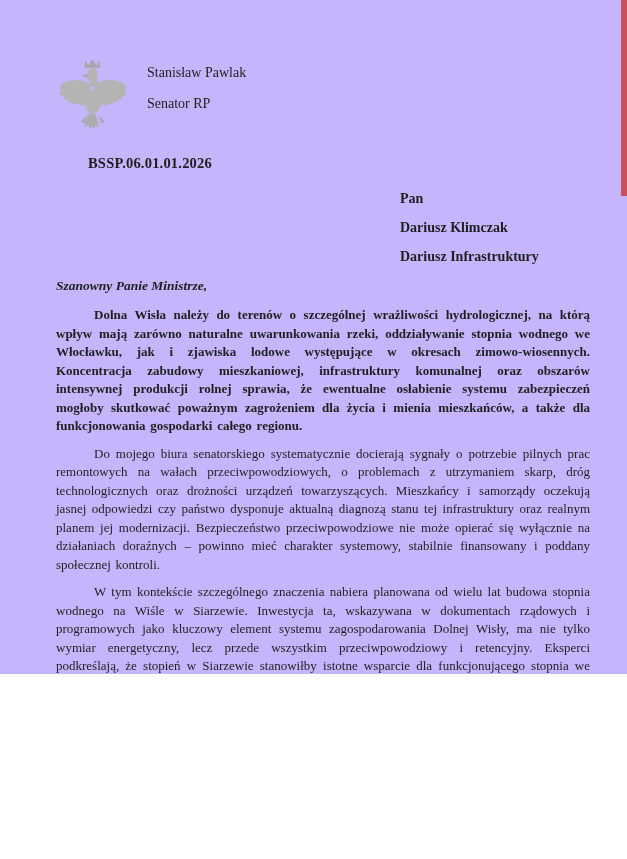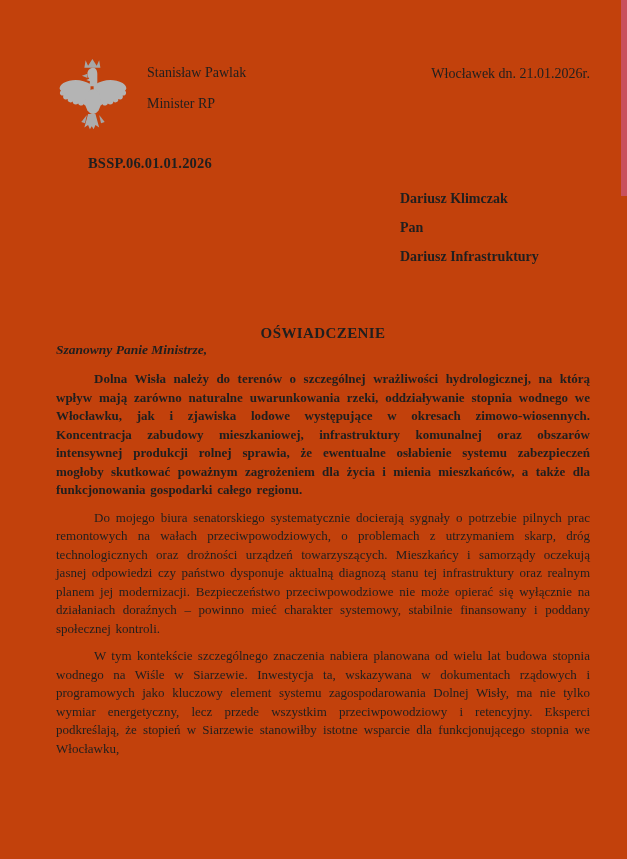--- a/index.html
+++ b/index.html
@@ -1,20 +1,20 @@
 <!DOCTYPE html>
 <html><head>
 <meta charset="utf-8">
 <style>
   html, body { margin: 0; padding: 0; background: #ffffff; }
   .page {
     position: relative;
     width: 627px;
-    height: 859px;
-    background: #c2410c;
+    height: 674px;
+    background: #c4b5fd;
     overflow: hidden;
     font-family: "Liberation Serif", serif;
     color: #1f1f1f;
   }
   .red-stripe {
     position: absolute;
     top: 0;
     right: 0;
     width: 6px;
     height: 196px;
@@ -90,34 +90,32 @@
 
             <path d="M50 96 l-9 11 6 2 z" fill="#a6a6a6"></path>
             <path d="M70 96 l9 11 -6 2 z" fill="#a6a6a6"></path>
 
             <path d="M52 94 l-6 22 6 -4 3 7 3 -5 3 5 3 -7 6 4 -6 -22 z" fill="#acacac"></path>
           </g>
         </svg>
       </div>
       <div class="sender-block">
         <div class="sender-name">Stanisław Pawlak</div>
-        <div class="sender-title">Minister RP</div>
+        <div class="sender-title">Senator RP</div>
       </div>
-      <div class="place-date">Włocławek dn. 21.01.2026r.</div>
     </div>
 
     <div class="ref-number">BSSP.06.01.01.2026</div>
 
     <div class="recipient">
+      <div>Pan</div>
       <div>Dariusz Klimczak</div>
-      <div>Pan</div>
       <div>Dariusz Infrastruktury</div>
     </div>
 
-    <div class="doc-title">OŚWIADCZENIE</div>
 
 
     <div class="salutation">Szanowny Panie Ministrze,</div>
 
     <div class="paragraphs">
       <p>Dolna Wisła należy do terenów o szczególnej wrażliwości hydrologicznej, na którą wpływ mają zarówno naturalne uwarunkowania rzeki, oddziaływanie stopnia wodnego we Włocławku, jak i zjawiska lodowe występujące w okresach zimowo-wiosennych. Koncentracja zabudowy mieszkaniowej, infrastruktury komunalnej oraz obszarów intensywnej produkcji rolnej sprawia, że ewentualne osłabienie systemu zabezpieczeń mogłoby skutkować poważnym zagrożeniem dla życia i mienia mieszkańców, a także dla funkcjonowania gospodarki całego regionu.</p>
       <p>Do mojego biura senatorskiego systematycznie docierają sygnały o potrzebie pilnych prac remontowych na wałach przeciwpowodziowych, o problemach z utrzymaniem skarp, dróg technologicznych oraz drożności urządzeń towarzyszących. Mieszkańcy i samorządy oczekują jasnej odpowiedzi czy państwo dysponuje aktualną diagnozą stanu tej infrastruktury oraz realnym planem jej modernizacji. Bezpieczeństwo przeciwpowodziowe nie może opierać się wyłącznie na działaniach doraźnych – powinno mieć charakter systemowy, stabilnie finansowany i poddany społecznej kontroli.</p>
       <p>W tym kontekście szczególnego znaczenia nabiera planowana od wielu lat budowa stopnia wodnego na Wiśle w Siarzewie. Inwestycja ta, wskazywana w dokumentach rządowych i programowych jako kluczowy element systemu zagospodarowania Dolnej Wisły, ma nie tylko wymiar energetyczny, lecz przede wszystkim przeciwpowodziowy i retencyjny. Eksperci podkreślają, że stopień w Siarzewie stanowiłby istotne wsparcie dla funkcjonującego stopnia we Włocławku,</p>
     </div>
 

